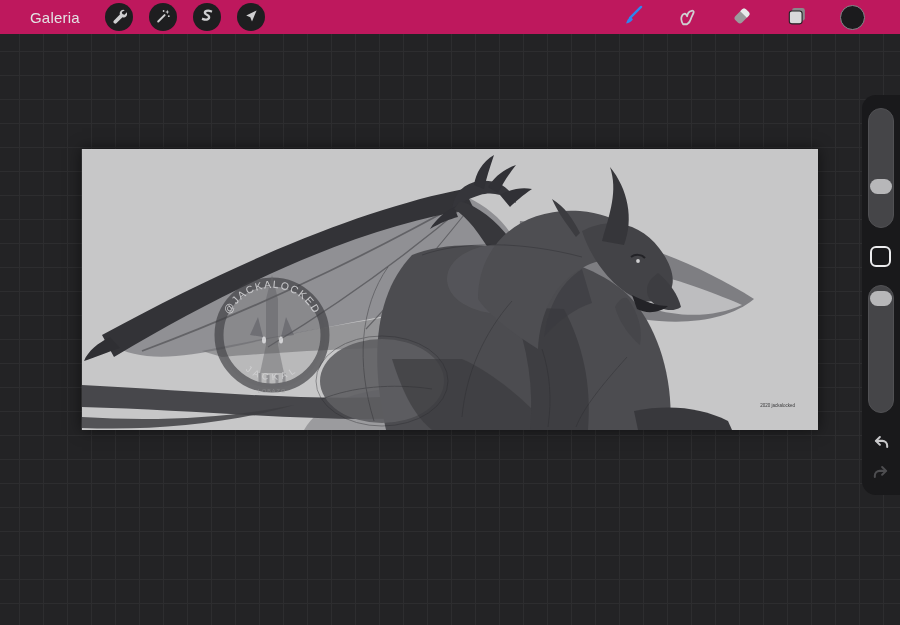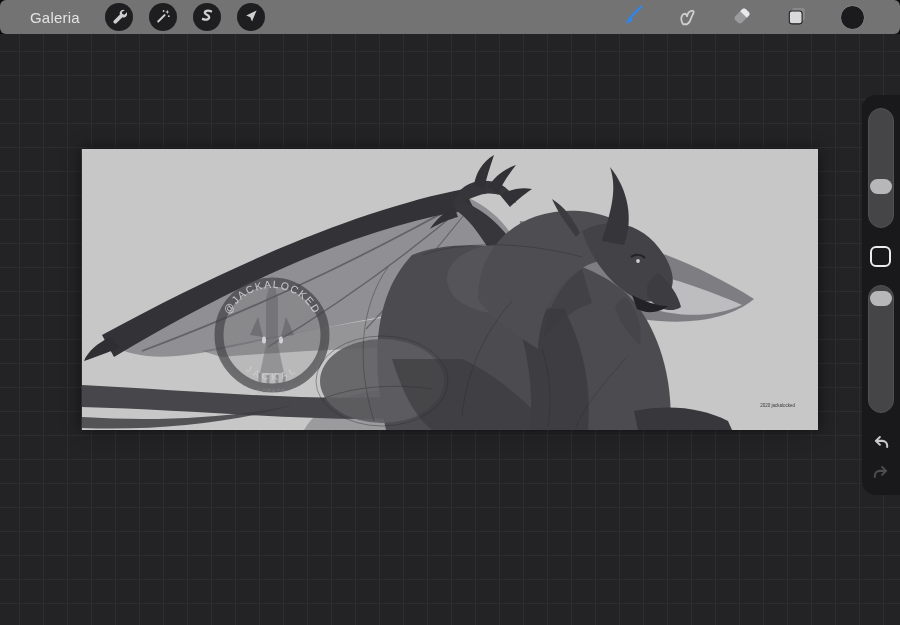--- a/index.html
+++ b/index.html
@@ -1,21 +1,21 @@
 <!DOCTYPE html>
 <html><head>
 <meta charset="utf-8">
 <style>
   * { margin:0; padding:0; box-sizing:border-box; }
   html,body { width:900px; height:625px; overflow:hidden; background:#0a0a0b;
               font-family:"Liberation Sans", sans-serif; }
 
   
   .topbar { position:absolute; top:0; left:0; width:900px; height:34px;
-            background:#737373; display:flex; align-items:center; z-index:10;border-radius:6px; }
+            background:#be185d; display:flex; align-items:center; z-index:10; }
   .gallery-label { margin-left:30px; color:#e3e3e4; font-size:15px; letter-spacing:.2px; cursor:default; }
   .tool-circle { width:28px; height:28px; border-radius:50%; background:#1e1e20;
                  display:flex; align-items:center; justify-content:center; border:none; }
   .left-tools { display:flex; gap:16px; margin-left:25px; }
   .spacer { flex:1; }
   .right-tools { display:flex; align-items:center; gap:29px; padding-right:35px; }
   .flat-tool { width:26px; height:26px; background:none; border:none;
                display:flex; align-items:center; justify-content:center; }
   .color-swatch { width:25px; height:25px; border-radius:50%; background:#1b1b1d;
                   border:1.5px solid #88888c; }

